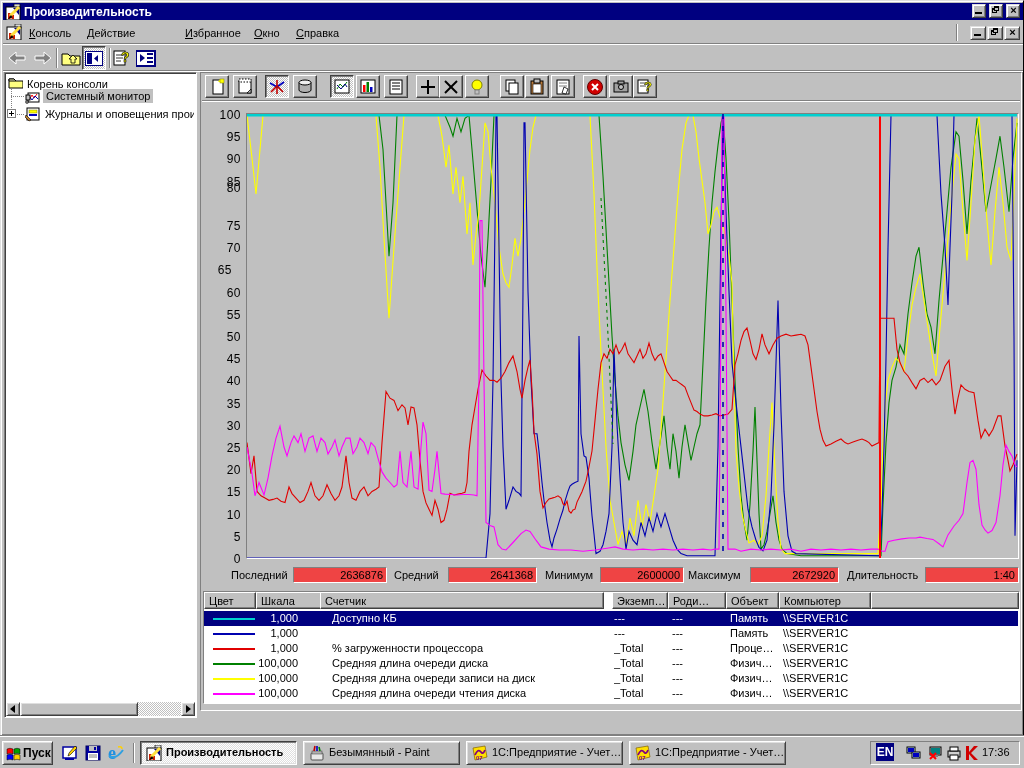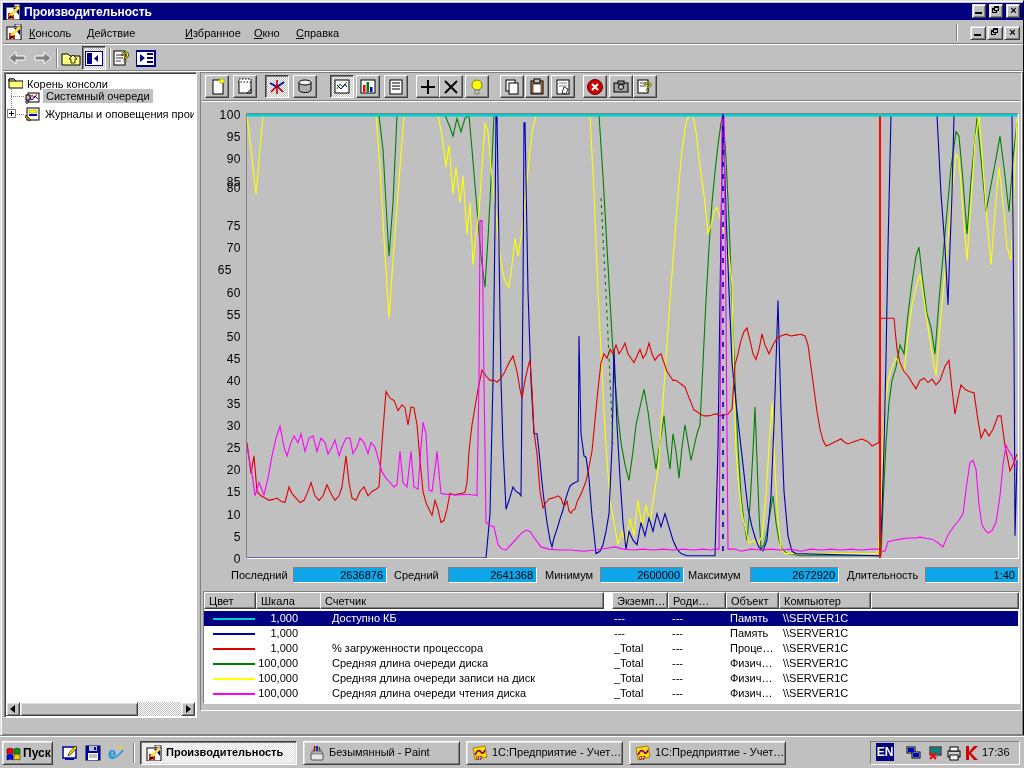--- a/index.html
+++ b/index.html
@@ -5,21 +5,21 @@
   font-family:"Liberation Sans",sans-serif;font-size:11px;color:#000;}
 .abs{position:absolute;}
 .raised{border-top:1px solid #fff;border-left:1px solid #fff;border-right:1px solid #404040;border-bottom:1px solid #404040;box-shadow:inset 1px 1px 0 #dfdfdf,inset -1px -1px 0 #808080;background:#c0c0c0;}
 .sunk{border-top:1px solid #808080;border-left:1px solid #808080;border-right:1px solid #fff;border-bottom:1px solid #fff;}
 .sunk2{border-top:1px solid #808080;border-left:1px solid #808080;border-right:1px solid #fff;border-bottom:1px solid #fff;box-shadow:inset 1px 1px 0 #404040;}
 .btnp{border-top:1px solid #404040;border-left:1px solid #404040;border-right:1px solid #fff;border-bottom:1px solid #fff;box-shadow:inset 1px 1px 0 #808080,inset -1px -1px 0 #dfdfdf;}
 .tbtn{position:absolute;width:24px;height:23px;background:#c0c0c0;border-top:1px solid #fff;border-left:1px solid #fff;border-right:1px solid #404040;border-bottom:1px solid #404040;box-shadow:inset -1px -1px 0 #808080;}
 .tbtnp{position:absolute;width:24px;height:23px;border-top:1px solid #404040;border-left:1px solid #404040;border-right:1px solid #fff;border-bottom:1px solid #fff;box-shadow:inset 1px 1px 0 #808080;
  background-image:conic-gradient(#fff 0 25%,#c0c0c0 0 50%,#fff 0 75%,#c0c0c0 0);background-size:2px 2px;}
 .cap{position:absolute;width:14px;height:14px;background:#c0c0c0;border-top:1px solid #dfdfdf;border-left:1px solid #dfdfdf;border-right:1px solid #404040;border-bottom:1px solid #404040;box-shadow:inset 1px 1px 0 #fff,inset -1px -1px 0 #808080;}
-.stat{position:absolute;height:16px;background:#0ea5e9;border:1px solid #808080;border-right-color:#fff;border-bottom-color:#fff;text-align:right;padding:1px 3px 0 0;}
+.stat{position:absolute;height:16px;background:#ef4444;border:1px solid #808080;border-right-color:#fff;border-bottom-color:#fff;text-align:right;padding:1px 3px 0 0;}
 .slabel{position:absolute;top:568px;}
 .hdr{position:absolute;height:17px;background:#c0c0c0;border-top:1px solid #fff;border-left:1px solid #fff;border-right:1px solid #404040;border-bottom:1px solid #404040;box-shadow:inset -1px -1px 0 #808080;padding:2px 0 0 4px;}
 .lrow{position:absolute;width:814px;height:15px;background:#fff;}
 .lcell{position:absolute;top:1px;white-space:nowrap;overflow:hidden;}
 .menu u{text-decoration:underline;}
 </style></head><body>
 <div class="abs" style="left:0;top:0;width:1024px;height:736px;background:#c0c0c0;border-top:1px solid #dfdfdf;border-left:1px solid #dfdfdf;border-right:1px solid #000;border-bottom:1px solid #000;box-shadow:inset 1px 1px 0 #fff,inset -1px -1px 0 #808080;">
     <div class="abs" style="left:2px;top:2px;width:1020px;height:17px;background:#000080;"></div>
     <svg class="abs" style="left:4px;top:3px;" width="16" height="16" viewBox="0 0 16 16">
       <rect x="9" y="0" width="6" height="4" fill="#d8d8d8" stroke="#000" stroke-width="0.7"></rect>
@@ -104,21 +104,21 @@
     <div class="abs" style="left:10px;top:88px;width:1px;height:21px;background-image:linear-gradient(#808080 50%,transparent 50%);background-size:1px 2px;"></div>
     <div class="abs" style="left:10px;top:95px;width:13px;height:1px;background-image:linear-gradient(90deg,#808080 50%,transparent 50%);background-size:2px 1px;"></div>
     <div class="abs" style="left:16px;top:113px;width:8px;height:1px;background-image:linear-gradient(90deg,#808080 50%,transparent 50%);background-size:2px 1px;"></div>
     <svg class="abs" style="left:24px;top:88px;" width="16" height="16" viewBox="0 0 16 16">
       <rect x="3" y="4" width="11" height="9" fill="#fff" stroke="#000"></rect>
       <polyline points="4,11 7,6 9,9 12,5" stroke="#f00" fill="none"></polyline>
       <polyline points="4,7 7,11 10,7 13,10" stroke="#00a" fill="none"></polyline>
       <rect x="1" y="6" width="4" height="5" fill="#c0c0c0" stroke="#000"></rect>
       <circle cx="2" cy="13" r="1.5" fill="#808080" stroke="#000" stroke-width="0.5"></circle>
     </svg>
-    <div class="abs" style="left:42px;top:88px;background:#c0c0c0;padding:1px 3px;font-size:11px;">Системный очереди</div>
+    <div class="abs" style="left:42px;top:88px;background:#c0c0c0;padding:1px 3px;font-size:11px;">Системный монитор</div>
     <div class="abs" style="left:6px;top:108px;width:9px;height:9px;border:1px solid #808080;background:#fff;"></div>
     <div class="abs" style="left:8px;top:112px;width:5px;height:1px;background:#000;"></div>
     <div class="abs" style="left:10px;top:110px;width:1px;height:5px;background:#000;"></div>
     <svg class="abs" style="left:24px;top:105px;" width="16" height="16" viewBox="0 0 16 16">
       <rect x="2" y="2" width="12" height="12" fill="#fff" stroke="#000"></rect>
       <rect x="4" y="4" width="8" height="3" fill="#ffff00" stroke="#808000" stroke-width="0.5"></rect>
       <rect x="4" y="8" width="8" height="2" fill="#0000c0"></rect>
       <path d="M1 9 l5 5 l-2 1 l-4 -4 z" fill="#c08030" stroke="#000" stroke-width="0.6"></path>
     </svg>
     <div class="abs" style="left:44px;top:107px;font-size:11px;white-space:nowrap;width:149px;overflow:hidden;">Журналы и оповещения прои</div>

